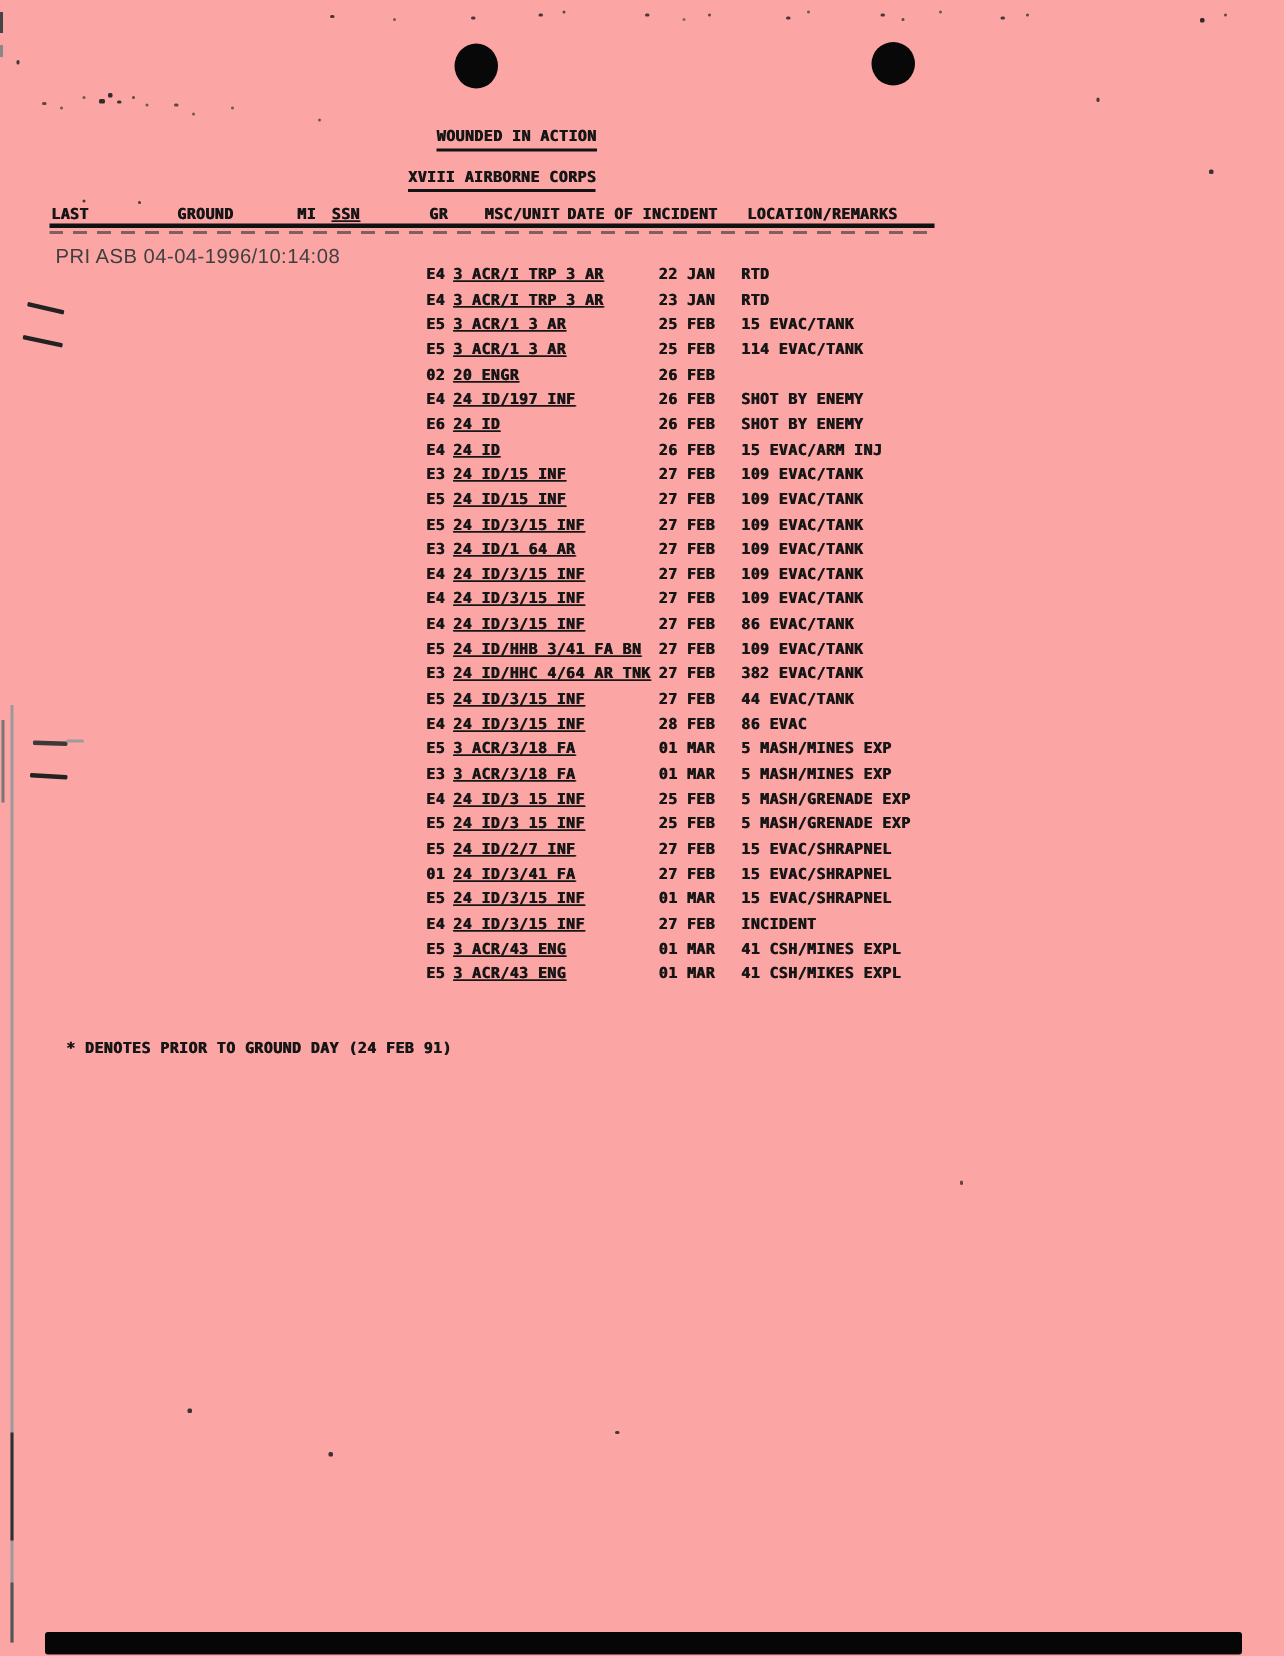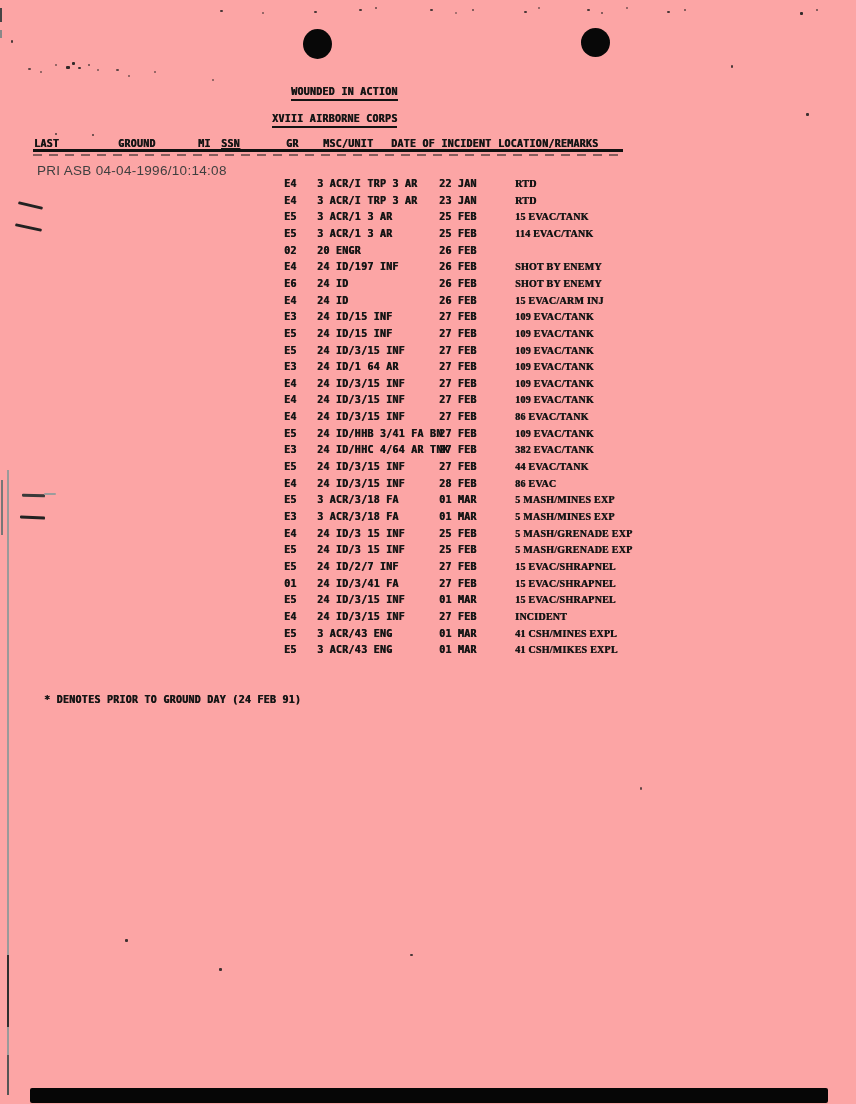--- a/index.html
+++ b/index.html
@@ -22,21 +22,21 @@
     position:absolute;left:33px;top:149px;width:590px;height:2.5px;background:#111;
   }
   .hdr-underline2{
     position:absolute;left:33px;top:154px;width:590px;height:1.8px;opacity:.55;
     background:repeating-linear-gradient(90deg,#222 0 9px,transparent 9px 16px);
   }
   .rows{position:absolute;left:0;top:178px;width:856px;}
   .row{position:absolute;left:0;width:856px;height:16px;}
   .row span{position:absolute;font-weight:bold;font-size:10px;line-height:12px;
     color:#161616;letter-spacing:.25px;white-space:pre;text-shadow:.5px 0 0 currentColor;}
-  .c-gr{left:284px;} .c-unit{left:317px;} .c-date{left:439px;} .c-loc{left:515px;font-family:Liberation Serif, serif;}
+  .c-gr{left:284px;} .c-unit{left:302px;text-decoration:underline;} .c-date{left:439px;} .c-loc{left:494px;}
   .punch{position:absolute;background:#080808;border-radius:50%;}
   .speck{position:absolute;background:#1c1c1c;border-radius:1px;}
   .pen-dash{position:absolute;background:#222;border-radius:1px;}
   .vline{position:absolute;background:#999;}
   .bottom-bar{position:absolute;left:30px;top:1088px;width:798px;height:15px;
     background:#060606;border-radius:2px;}
 </style>
 </head>
 <body>
 
@@ -47,21 +47,21 @@
 
   <div class="ink title-line" style="left:291px;top:86px;">WOUNDED IN ACTION</div>
   <div class="ink title-line" style="left:272px;top:113px;">XVIII AIRBORNE CORPS</div>
 
   <div class="ink" style="left:34px;top:138px;">LAST</div>
   <div class="ink" style="left:118px;top:138px;">GROUND</div>
   <div class="ink" style="left:198px;top:138px;">MI</div>
   <div class="ink" style="left:221px;top:138px;text-decoration:underline;">SSN</div>
   <div class="ink" style="left:286px;top:138px;">GR</div>
   <div class="ink" style="left:323px;top:138px;">MSC/UNIT</div>
-  <div class="ink" style="left:391px;top:138px;">DATE OF INCIDENT</div>
+  <div class="ink" style="left:378px;top:138px;">DATE OF INCIDENT</div>
   <div class="ink" style="left:498px;top:138px;">LOCATION/REMARKS</div>
   <div class="hdr-underline"></div>
   <div class="hdr-underline2"></div>
 
   <div class="stamp">PRI ASB 04-04-1996/10:14:08</div>
 
   <div class="rows">
       <div class="row" style="top: 0px;">
         <span class="c-gr">E4</span>
         <span class="c-unit">3 ACR/I TRP 3 AR</span>

